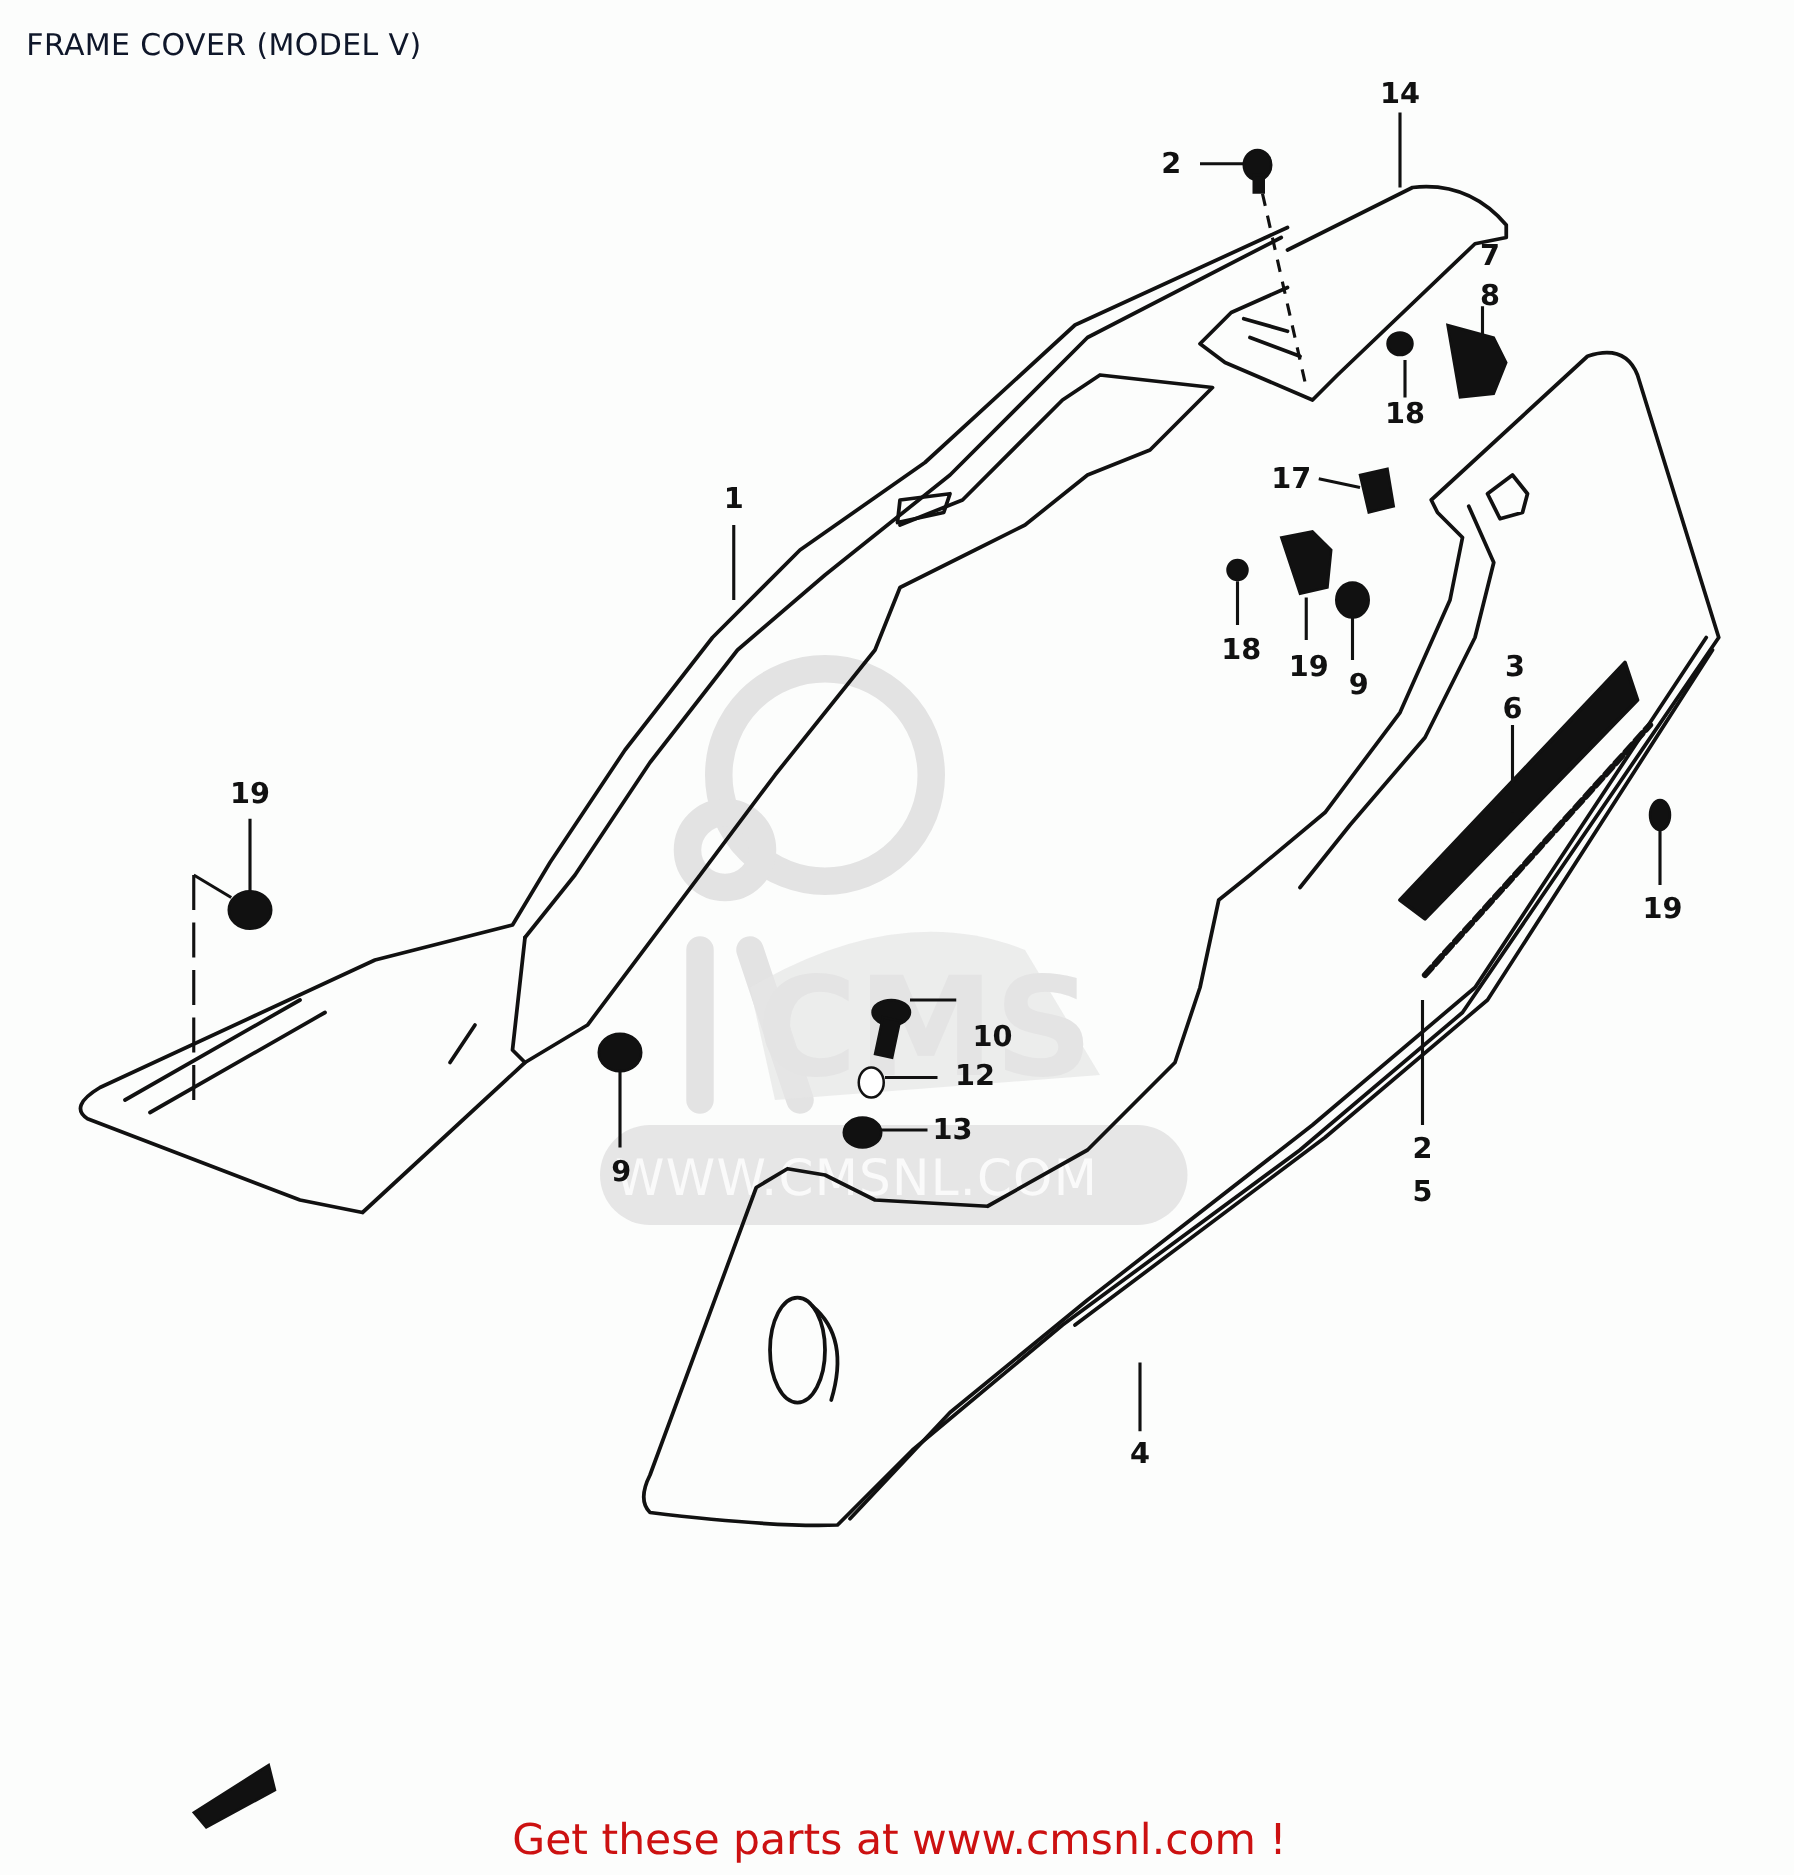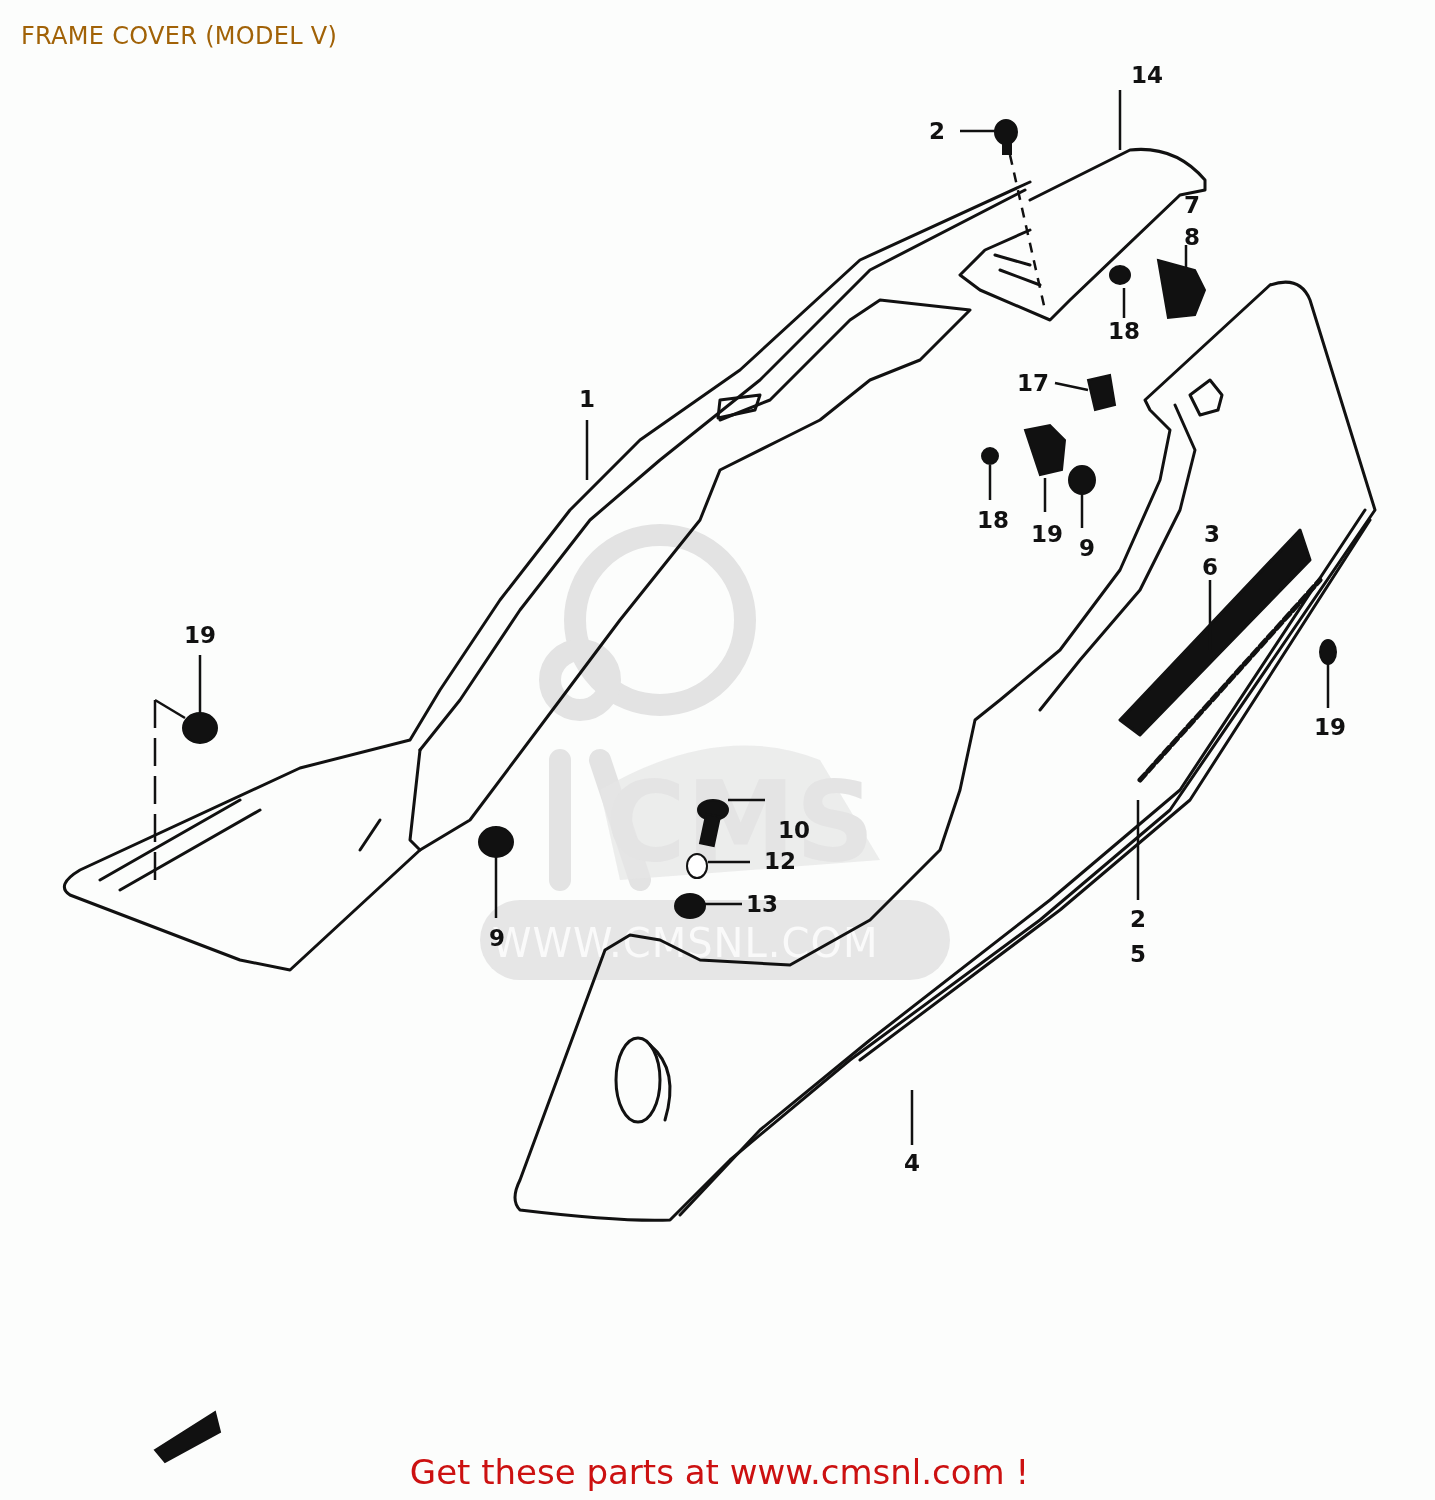--- a/index.html
+++ b/index.html
@@ -1,17 +1,17 @@
 <!DOCTYPE html>
 <html><head>
 <meta charset="utf-8">
 <style>
   html, body { margin: 0; padding: 0; background: #fcfdfc; }
   body { width: 1435px; height: 1500px; position: relative; overflow: hidden; font-family: "DejaVu Sans", sans-serif; }
-  .page-title { position: absolute; left: 21px; top: 22px; font-size: 24px; color: #a16207; letter-spacing: 0.3px; font-family: "DejaVu Sans", sans-serif; }
+  .page-title { position: absolute; left: 21px; top: 22px; font-size: 24px; color: #0f172a; letter-spacing: 0.3px; font-family: "DejaVu Sans", sans-serif; }
   .diagram { position: absolute; left: 0; top: 0; width: 1435px; height: 1500px; }
   .callout { position: absolute; font-family: "DejaVu Sans", sans-serif; font-weight: bold; font-size: 23px; color: #111; line-height: 1; transform: translateX(-50%); }
   .footer-link { position: absolute; left: 0; width: 1435px; top: 1452px; text-align: center; font-size: 34px; color: #cc1111; font-family: "DejaVu Sans", sans-serif; text-decoration: none; padding-left: 2px; }
   .watermark-text { position: absolute; left: 492px; top: 920px; font-family: "DejaVu Sans", sans-serif; font-weight: normal; font-size: 40px; color: #e2e2e2; letter-spacing: 1px; }
 </style>
 </head>
 <body>
 
 <div class="page-title">FRAME COVER (MODEL V)</div>
 
@@ -114,21 +114,21 @@
   <span class="callout" style="left:1210px;top:556px">6</span>
   <span class="callout" style="left:912px;top:1152px">4</span>
   <span class="callout" style="left:1192px;top:194px">7</span>
   <span class="callout" style="left:1192px;top:226px">8</span>
   <span class="callout" style="left:1087px;top:537px">9</span>
   <span class="callout" style="left:497px;top:927px">9</span>
   <span class="callout" style="left:794px;top:819px">10</span>
   <span class="callout" style="left:200px;top:624px">19</span>
   <span class="callout" style="left:780px;top:850px">12</span>
   <span class="callout" style="left:762px;top:893px">13</span>
-  <span class="callout" style="left:1147px;top:64px">14</span>
+  <span class="callout" style="left:1120px;top:64px">14</span>
   <span class="callout" style="left:1047px;top:523px">19</span>
   <span class="callout" style="left:937px;top:120px">2</span>
   <span class="callout" style="left:1033px;top:372px">17</span>
   <span class="callout" style="left:1124px;top:320px">18</span>
   <span class="callout" style="left:993px;top:509px">18</span>
   <span class="callout" style="left:1330px;top:716px">19</span>
 </div>
 
 <a class="footer-link">Get these parts at www.cmsnl.com !</a>
 

